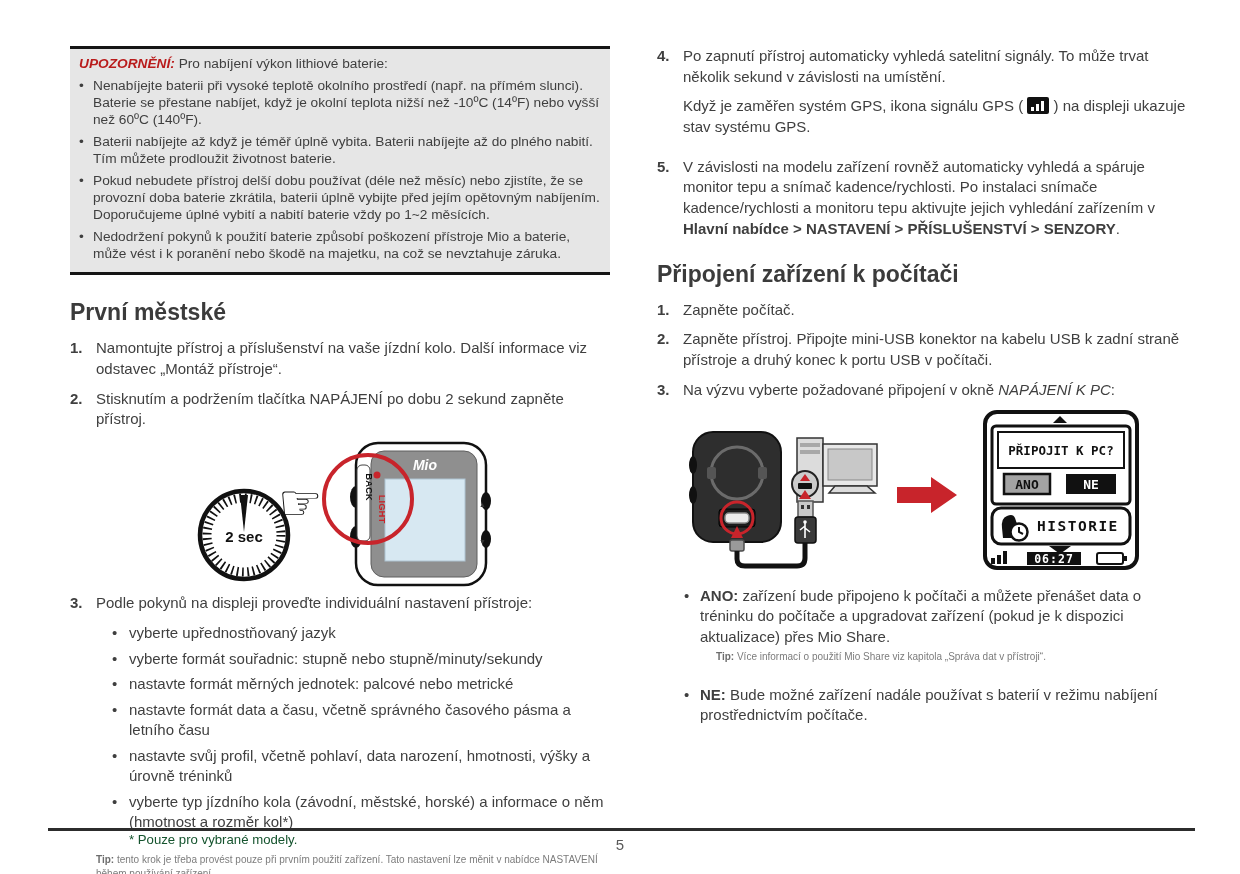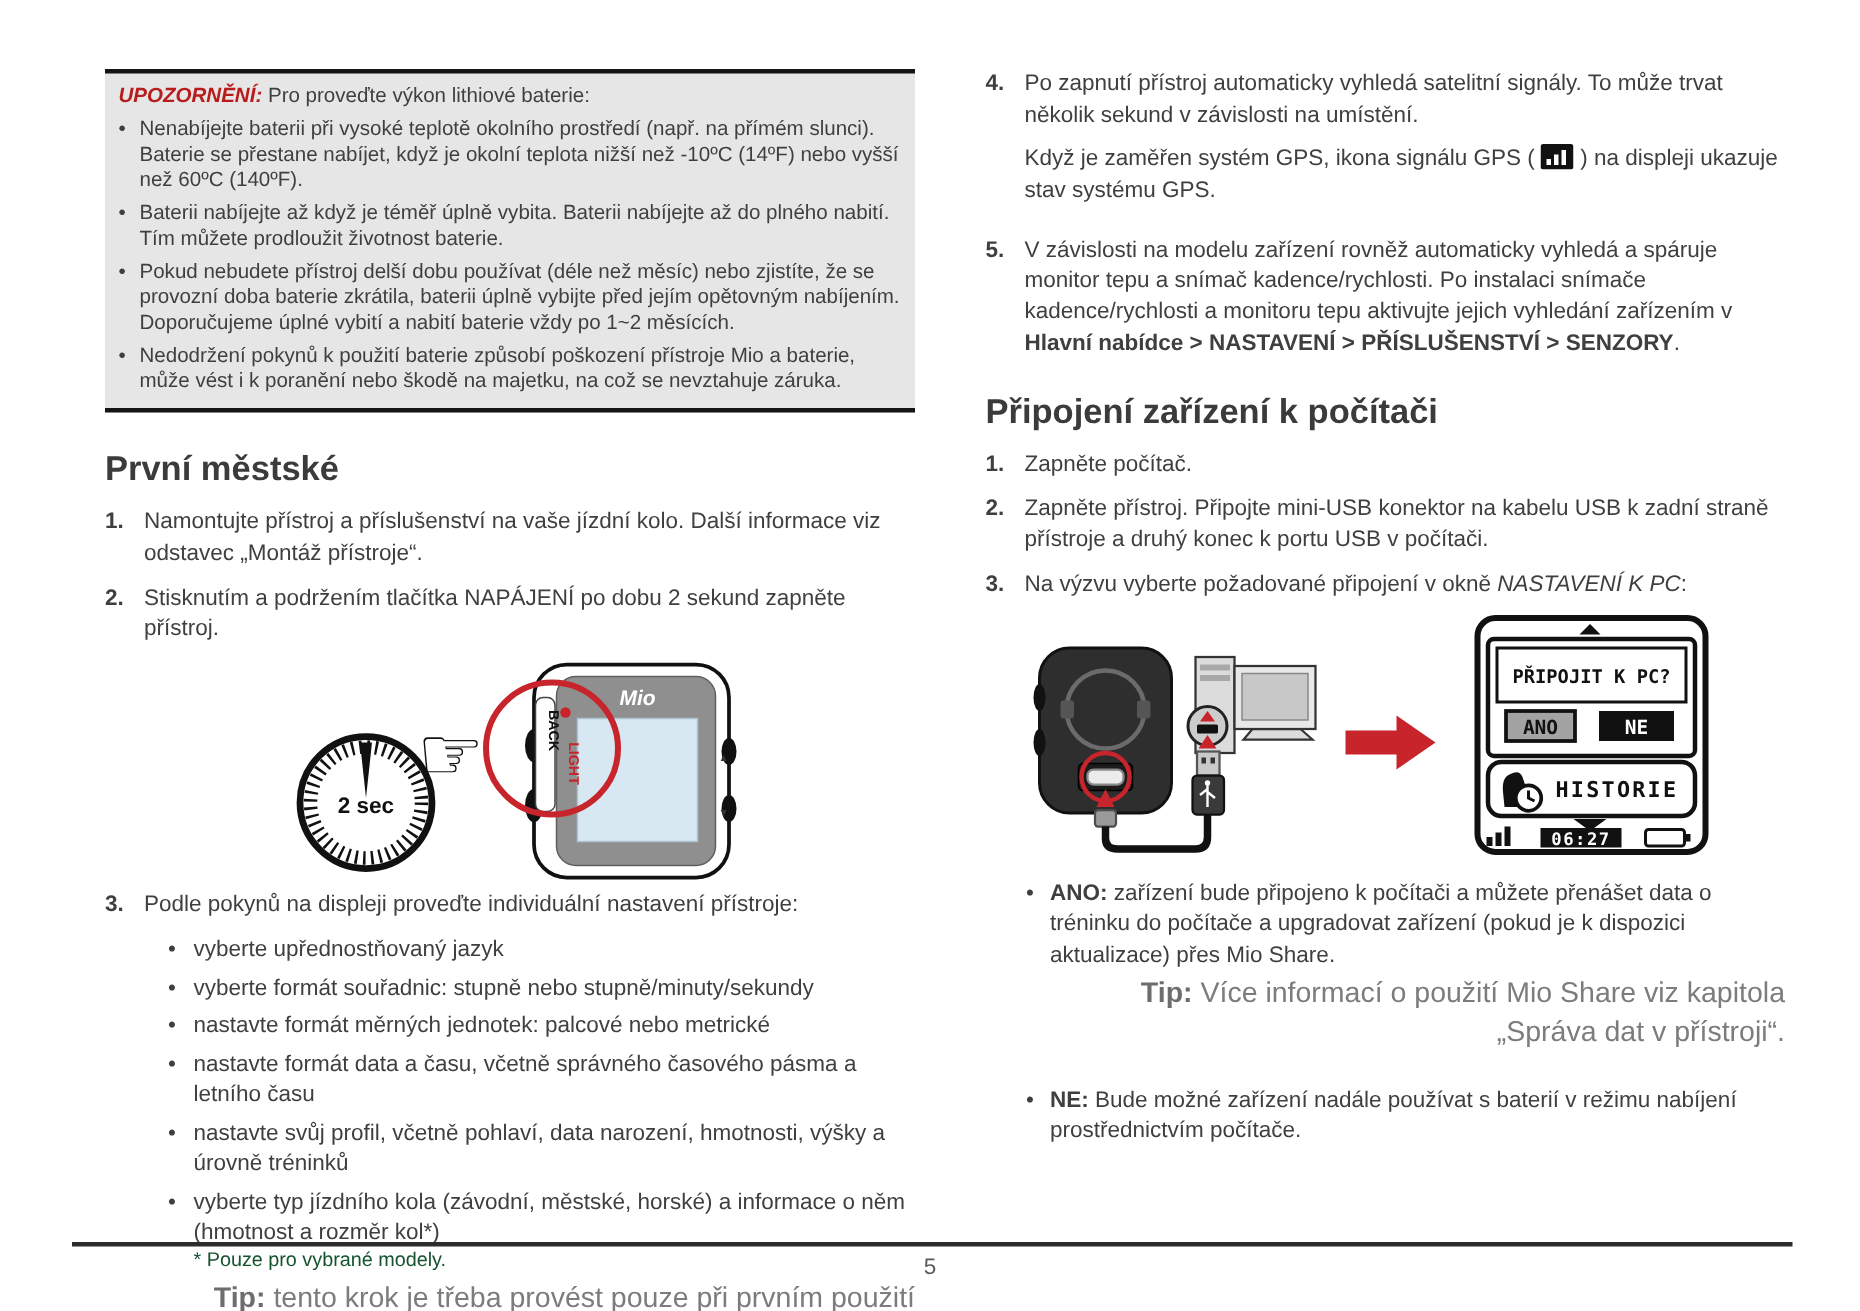--- a/index.html
+++ b/index.html
@@ -24,21 +24,21 @@
   .step .num{font-weight:700;}
   .para-indent{margin:0 0 19px 26px;font-size:15px;line-height:1.38;}
 
   .sublist{margin:2px 0 0 42px;padding:0;list-style:none;font-size:15px;line-height:1.33;}
   .sublist li{display:grid;grid-template-columns:17px 1fr;margin-bottom:6px;}
 
   .blist{margin:4px 0 0 27px;padding:0;list-style:none;font-size:15px;line-height:1.38;}
   .blist li{display:grid;grid-template-columns:16px 1fr;margin-bottom:9px;}
 
   .footnote{margin:-2px 0 6px 59px;font-size:13.2px;color:#14532d;}
-  .tip{margin:4px 0 0 26px;font-size:19px;line-height:1.4;color:#7c7c7c;text-align:right;}
+  .tip{margin:4px 0 0 26px;font-size:10px;line-height:1.4;color:#7c7c7c;}
   .tip b{color:#6d6d6d;}
   .tip.inset{margin:2px 0 12px 16px;}
 
   .illus{display:block;}
   .illus1{margin:4px 0 6px 126px;}
   .illus2{margin:6px 0 8px 28px;}
 
   .gps-ic{display:inline-block;vertical-align:-3px;}
 
   .footer-rule{position:absolute;left:48px;top:828px;width:1147px;height:3px;background:#2c2c2c;}
@@ -47,21 +47,21 @@
   svg text{user-select:none;}
 </style>
 </head>
 <body>
 
 <div class="page">
 
   <div class="col left">
 
     <div class="warnbox">
-      <p class="wtitle"><b>UPOZORNĚNÍ:</b> <span>Pro proveďte výkon lithiové baterie:</span></p>
+      <p class="wtitle"><b>UPOZORNĚNÍ:</b> <span>Pro nabíjení výkon lithiové baterie:</span></p>
       <ul class="wlist">
         <li>
             <span>•</span>
             <span>Nenabíjejte baterii při vysoké teplotě okolního prostředí (např. na přímém slunci). Baterie se přestane nabíjet, když je okolní teplota nižší než -10ºC (14ºF) nebo vyšší než 60ºC (140ºF).</span>
           </li>
         <li>
             <span>•</span>
             <span>Baterii nabíjejte až když je téměř úplně vybita. Baterii nabíjejte až do plného nabití. Tím můžete prodloužit životnost baterie.</span>
           </li>
         <li>
@@ -175,21 +175,21 @@
     <div class="step">
       <span class="num">1.</span>
       <span>Zapněte počítač.</span>
     </div>
     <div class="step">
       <span class="num">2.</span>
       <span>Zapněte přístroj. Připojte mini-USB konektor na kabelu USB k zadní straně přístroje a druhý konec k portu USB v počítači.</span>
     </div>
     <div class="step">
       <span class="num">3.</span>
-      <span><span>Na výzvu vyberte požadované připojení v okně </span><i>NASTAVENÍ K PC</i><span>:</span></span>
+      <span><span>Na výzvu vyberte požadované připojení v okně </span><i>NAPÁJENÍ K PC</i><span>:</span></span>
     </div>
 
     <svg class="illus illus2" width="470" height="168" viewBox="0 0 470 168">
 
       <g>
         <rect x="8" y="22" width="88" height="110" rx="20" fill="#2e2e2e" stroke="#111" stroke-width="2"></rect>
         <ellipse cx="8" cy="55" rx="4" ry="9" fill="#111"></ellipse>
         <ellipse cx="8" cy="85" rx="4" ry="9" fill="#111"></ellipse>
         <circle cx="52" cy="63" r="26" fill="none" stroke="#6b6b6b" stroke-width="3"></circle>
         <rect x="22" y="57" width="9" height="12" rx="2" fill="#555"></rect>

